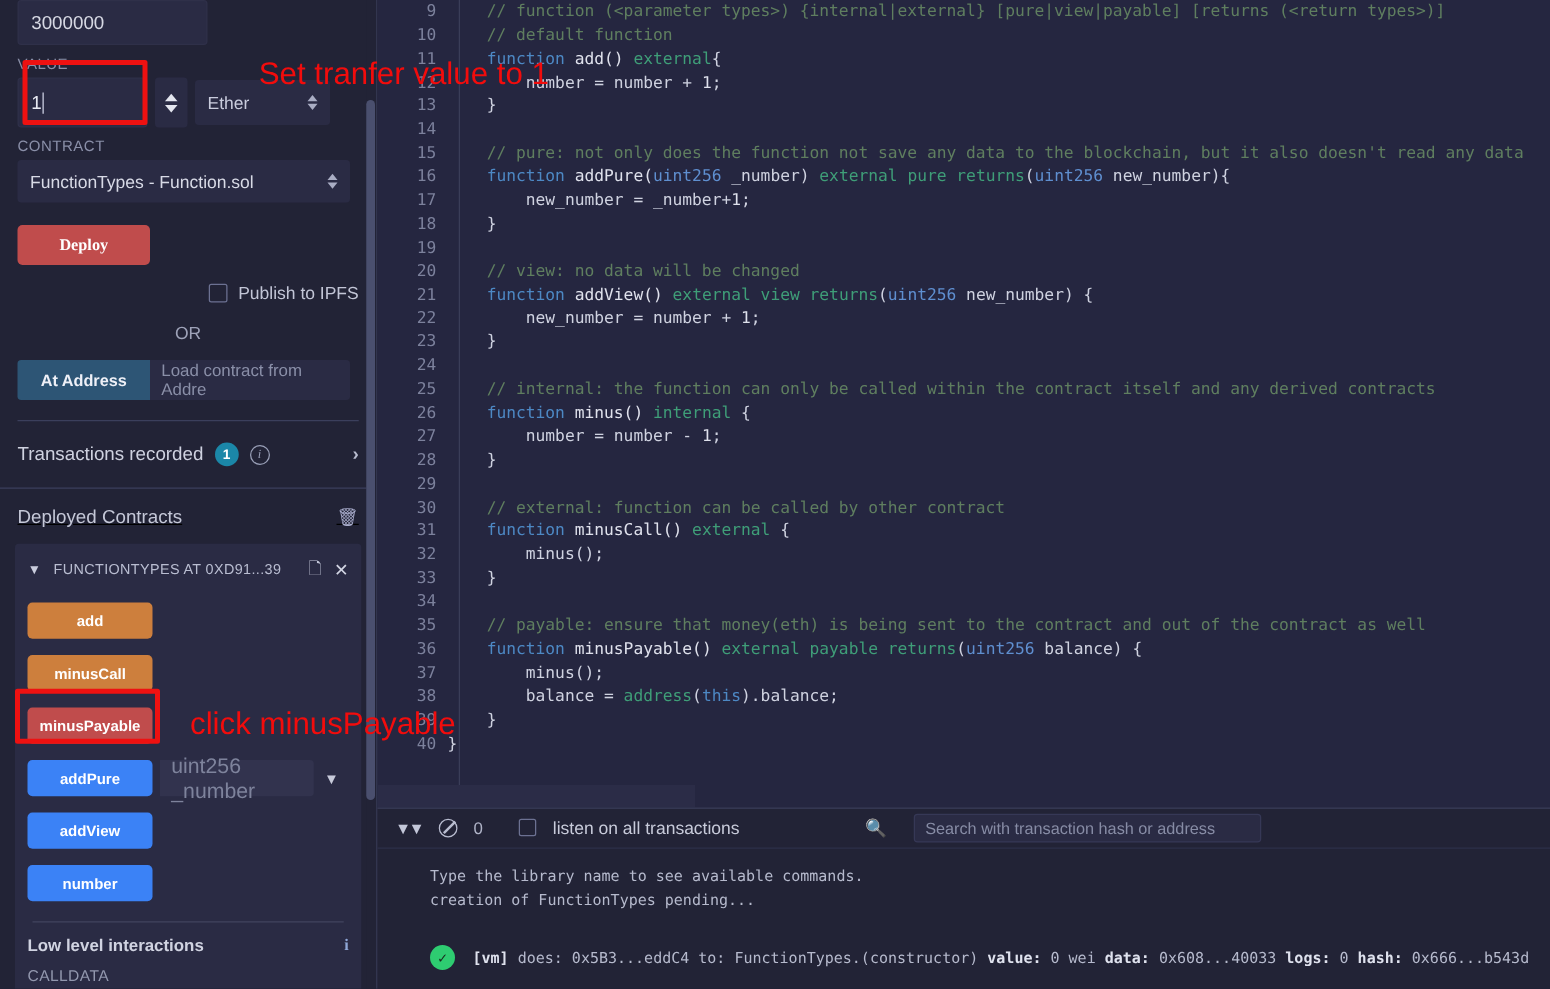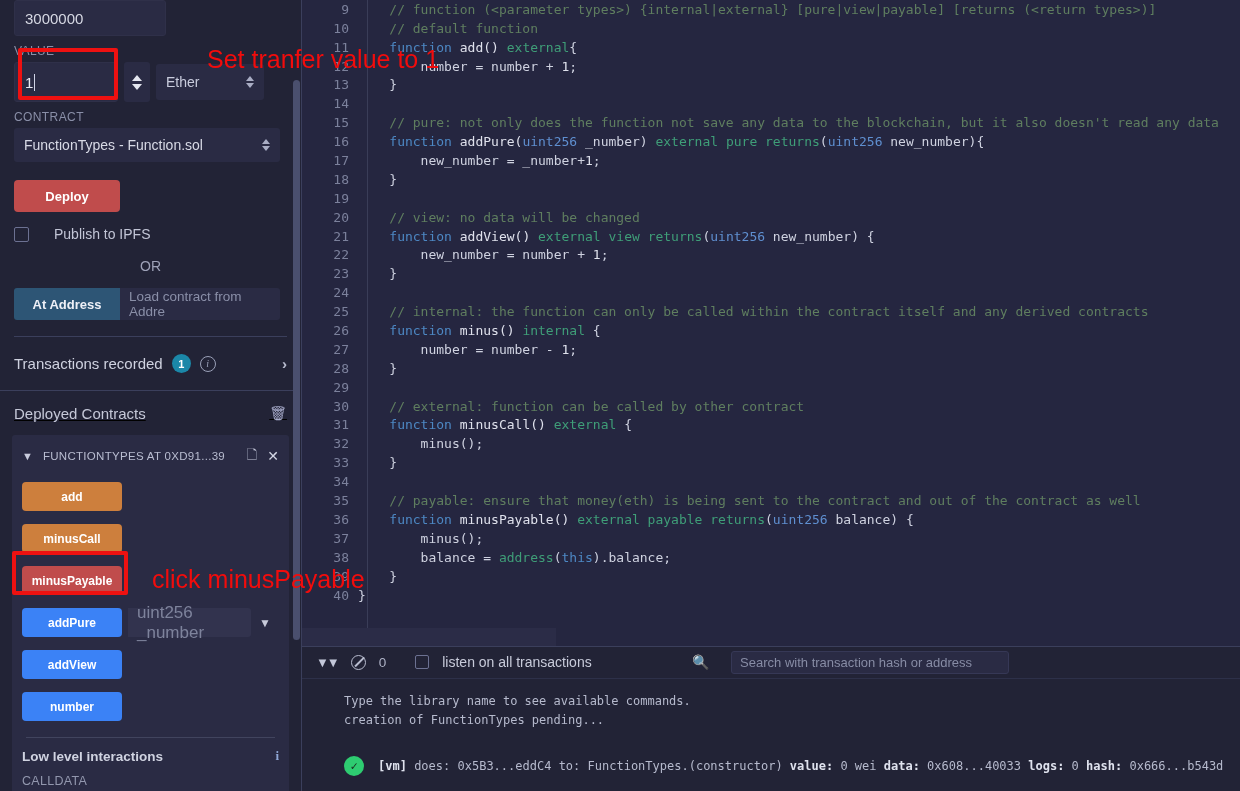--- a/index.html
+++ b/index.html
@@ -82,22 +82,23 @@
     display: flex; align-items: center; justify-content: space-between;
   }
 
   .deploy-btn {
     margin-top: 18px;
     width: 106px; height: 32px;
     background: #c04c4c; border: none; border-radius: 4px;
     color: #fff; font-size: 13px; font-weight: bold;
     display: flex; align-items: center; justify-content: center;
     cursor: pointer;
-  }
-  .ipfs-row { display:flex; align-items:center; gap: 25px; margin-top: 14px; }
+    font-family: Liberation Serif, serif;
+  }
+  .ipfs-row { display:flex; align-items:center; gap: 9px; margin-top: 14px; justify-content: flex-end; }
   .chk {
     width: 15px; height: 15px; border: 1px solid #6c7192; border-radius: 2px;
     background: transparent;
   }
   .ipfs-lbl { font-size: 14px; color: #c2c5d6; }
 
   .or-row { text-align: center; color: #9ea2b8; font-size: 14px; margin-top: 16px; }
 
   .ataddr-row { display: flex; margin-top: 14px; }
   .at-address-btn {

